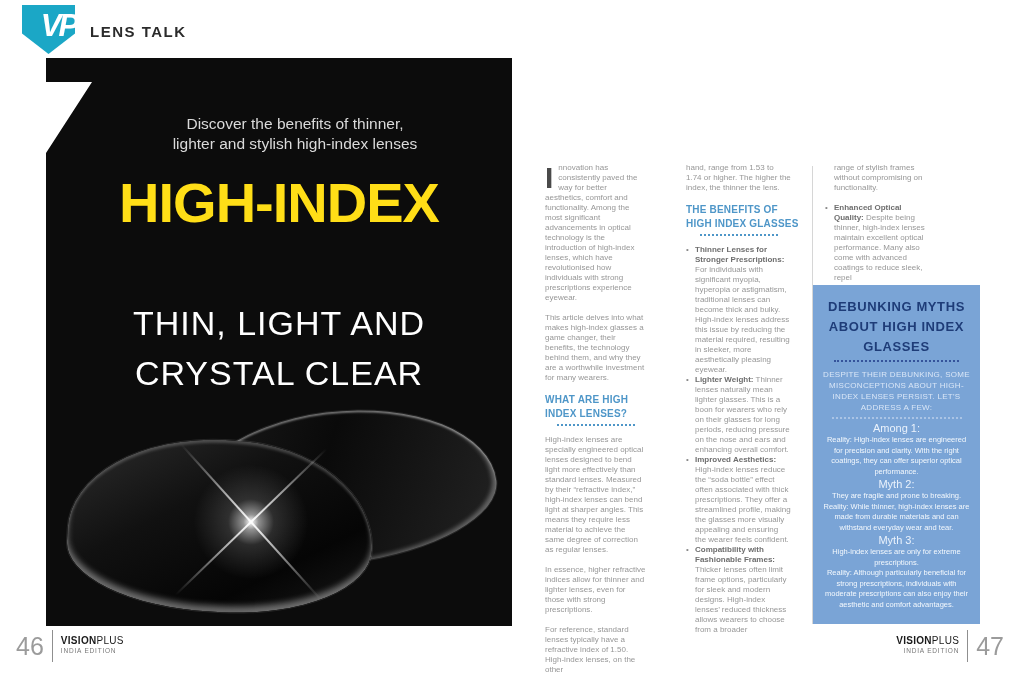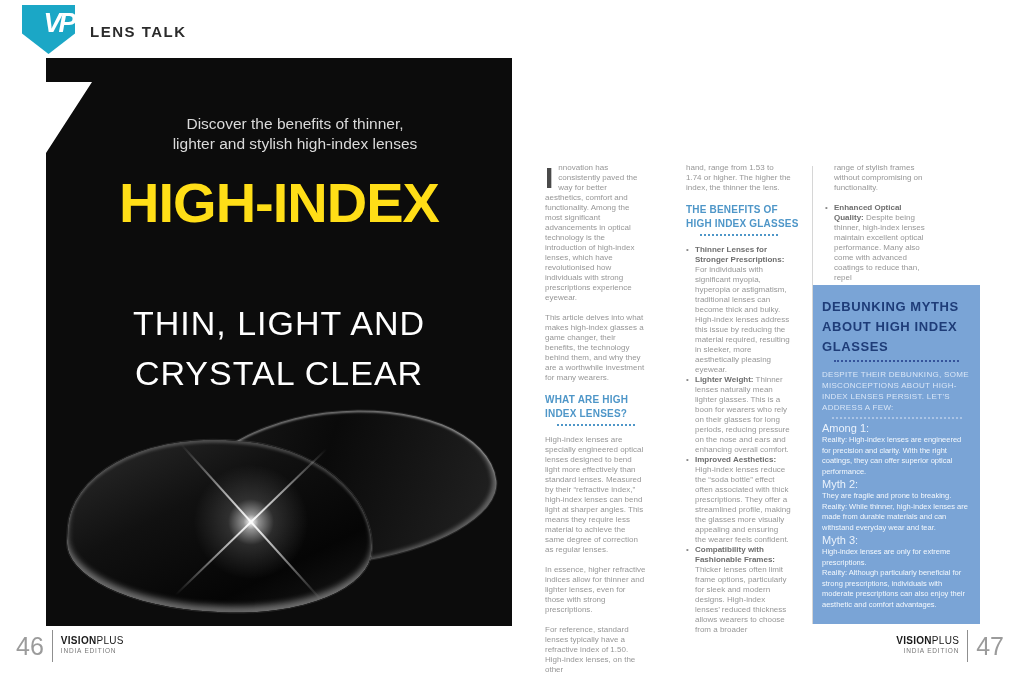--- a/index.html
+++ b/index.html
@@ -8,21 +8,21 @@
     background:#ffffff;font-family:"Liberation Sans", sans-serif;
   }
   
   .logo-shield{
     position:absolute;left:22px;top:5px;width:53px;height:49px;
     background:#1ba7c6;
     clip-path:polygon(0 0,100% 0,100% 58%,50% 100%,0 58%);
     display:flex;justify-content:center;
   }
   .logo-vp{
-    color:#ffffff;font-weight:800;font-style:italic;font-size:27px;
+    color:#ffffff;font-weight:800;font-style:italic;font-size:31px;
     letter-spacing:-3px;margin-top:3px;margin-left:20px;
   }
   .section-label{
     position:absolute;left:90px;top:23px;font-size:15px;letter-spacing:1.5px;
     color:#2b2b2b;font-weight:600;
   }
   
   .cover{
     position:absolute;left:46px;top:58px;width:466px;height:642px;
     background:#0c0c0c;
@@ -93,21 +93,21 @@
   .dots{height:0;border-bottom:2px dotted #4e96c8;width:78px;margin:3px auto 9px auto;}
   .bullet{position:relative;padding-left:9px;margin:0;}
   .bullet::before{content:"•";position:absolute;left:0;top:0;color:#8a8a8a;}
   .indent{padding-left:9px;}
   .lead{font-weight:700;color:#6e6e6e;}
   .colrule{position:absolute;left:812px;top:166px;width:1px;height:458px;background:#d6d6d6;}
   
   .myths{
     position:absolute;left:813px;top:285px;width:167px;height:339px;
     background:#7aa4d6;box-sizing:border-box;padding:12px 9px;
-    text-align:left;overflow:hidden;
+    text-align:center;overflow:hidden;
   }
   .myths-title{
     color:#1e3c78;font-weight:800;font-size:13px;line-height:20px;letter-spacing:0.6px;
   }
   .myths-dots-dark{height:0;border-bottom:2px dotted #35539b;width:125px;margin:3px auto 7px auto;}
   .myths-intro{color:#d9e6f7;font-size:8px;line-height:11px;letter-spacing:0.3px;}
   .myths-dots-light{height:0;border-bottom:2px dotted #aac4e5;width:130px;margin:4px auto 3px auto;}
   .myth-label{color:#eaf2fc;font-size:11px;line-height:13px;margin-top:1px;}
   .myth-text{color:#f3f8fd;font-size:7.5px;line-height:10.5px;}
   
@@ -175,21 +175,21 @@
   <div class="bullet"><span class="lead">Thinner Lenses for Stronger Prescriptions:</span> <span>For individuals with significant myopia, hyperopia or astigmatism, traditional lenses can become thick and bulky. High-index lenses address this issue by reducing the material required, resulting in sleeker, more aesthetically pleasing eyewear.</span></div>
   <div class="bullet"><span class="lead">Lighter Weight:</span> <span>Thinner lenses naturally mean lighter glasses. This is a boon for wearers who rely on their glasses for long periods, reducing pressure on the nose and ears and enhancing overall comfort.</span></div>
   <div class="bullet"><span class="lead">Improved Aesthetics:</span> <span>High-index lenses reduce the “soda bottle” effect often associated with thick prescriptions. They offer a streamlined profile, making the glasses more visually appealing and ensuring the wearer feels confident.</span></div>
   <div class="bullet"><span class="lead">Compatibility with Fashionable Frames:</span> <span>Thicker lenses often limit frame options, particularly for sleek and modern designs. High-index lenses’ reduced thickness allows wearers to choose from a broader</span></div>
 </div>
 
 <div class="colrule"></div>
 
 <div class="col col3">
   <p class="indent">range of stylish frames without compromising on functionality.</p>
-  <div class="bullet"><span class="lead">Enhanced Optical Quality:</span> <span>Despite being thinner, high-index lenses maintain excellent optical performance. Many also come with advanced coatings to reduce than, repel</span></div>
+  <div class="bullet"><span class="lead">Enhanced Optical Quality:</span> <span>Despite being thinner, high-index lenses maintain excellent optical performance. Many also come with advanced coatings to reduce sleek, repel</span></div>
 </div>
 
 <div class="myths">
   <div class="myths-title">DEBUNKING MYTHS ABOUT HIGH INDEX GLASSES</div>
   <div class="myths-dots-dark"></div>
   <div class="myths-intro">DESPITE THEIR DEBUNKING, SOME MISCONCEPTIONS ABOUT HIGH-INDEX LENSES PERSIST. LET'S ADDRESS A FEW:</div>
   <div class="myths-dots-light"></div>
 
   <div>
     <div class="myth-label">Among 1:</div>

